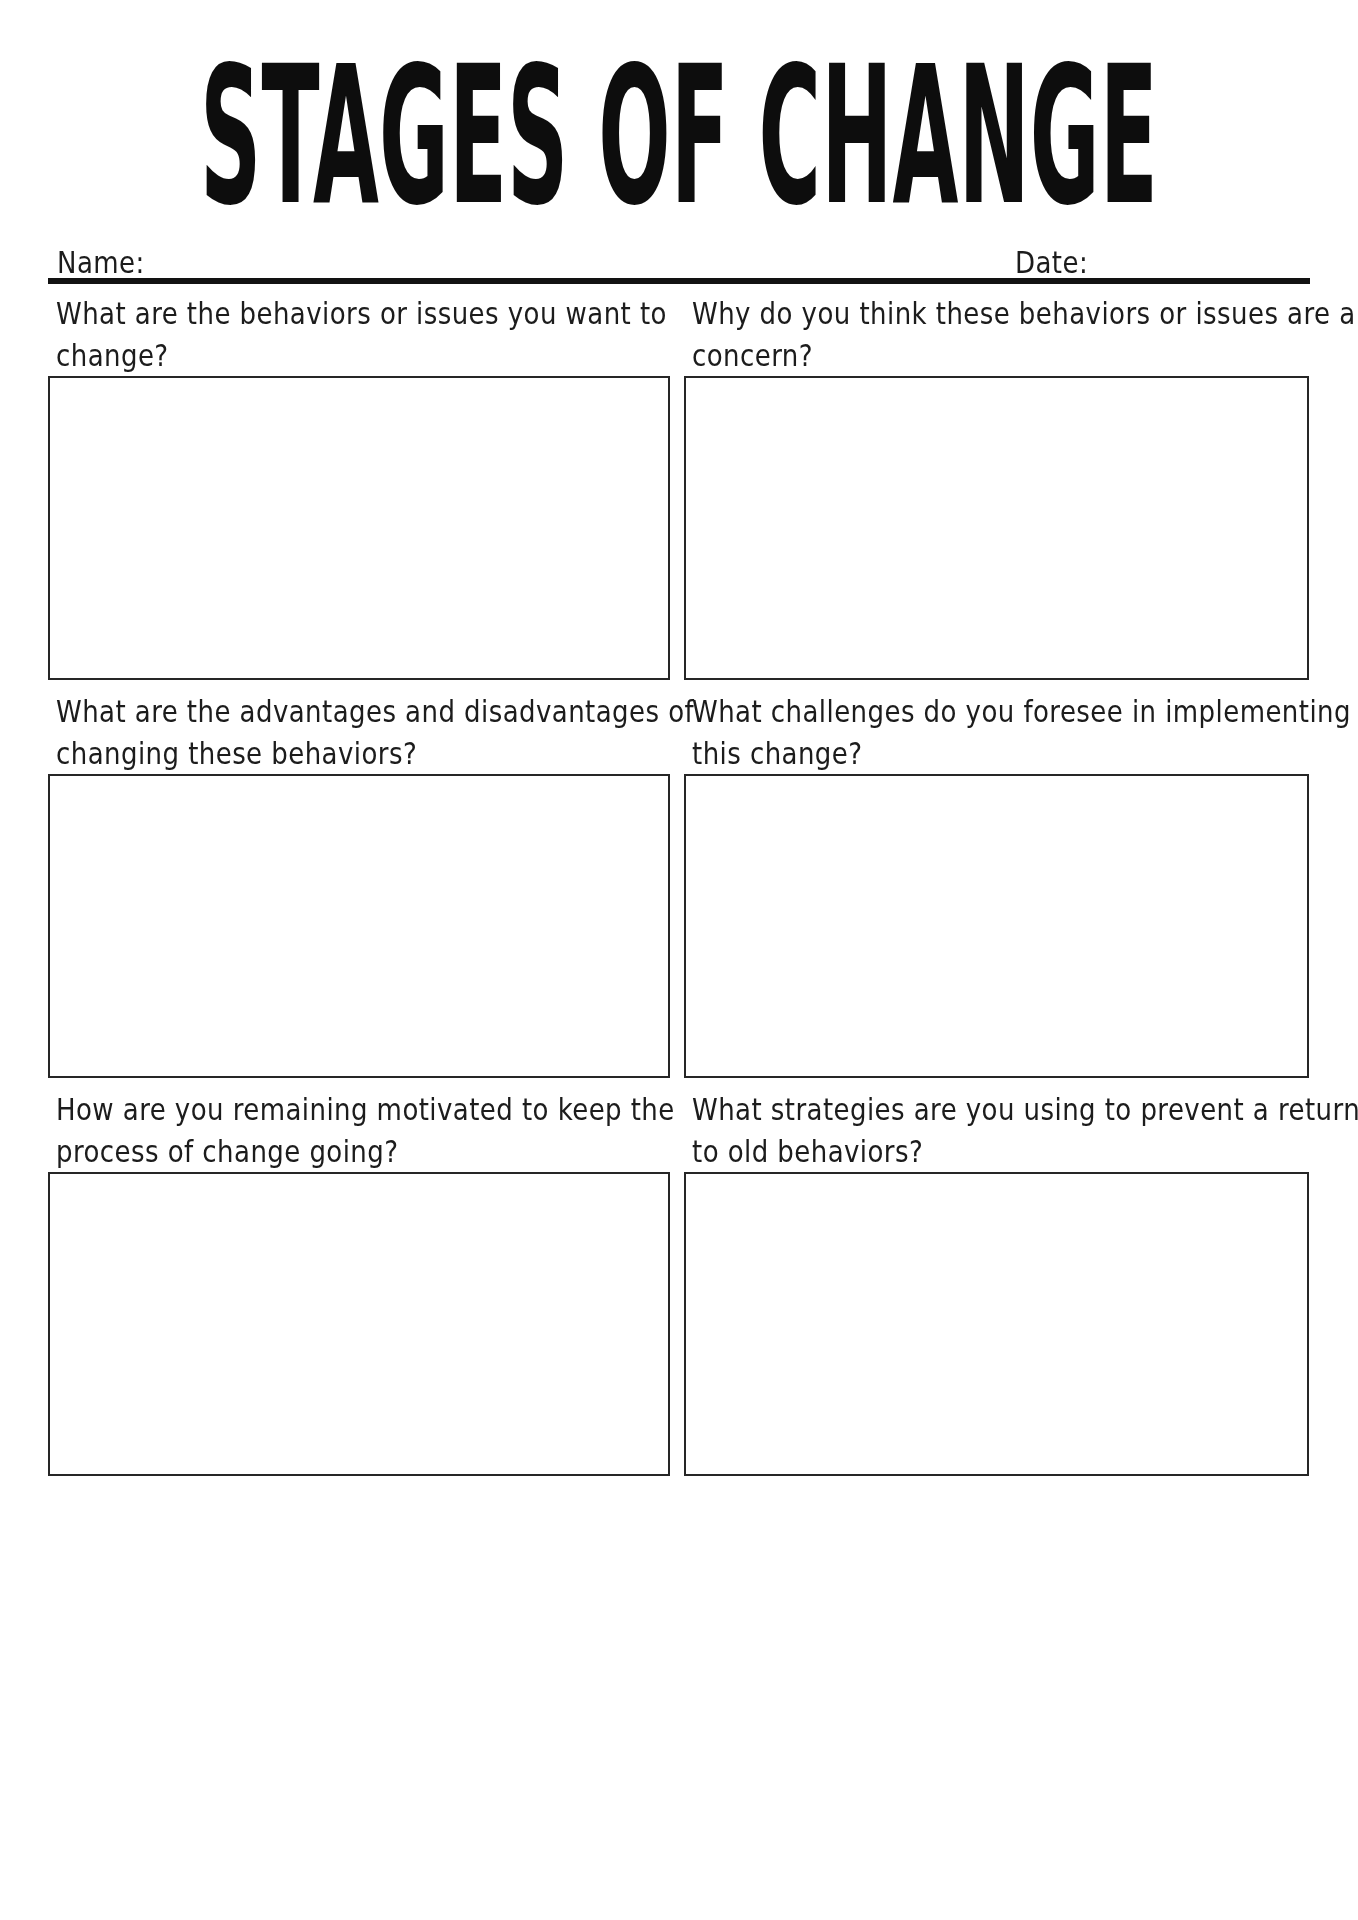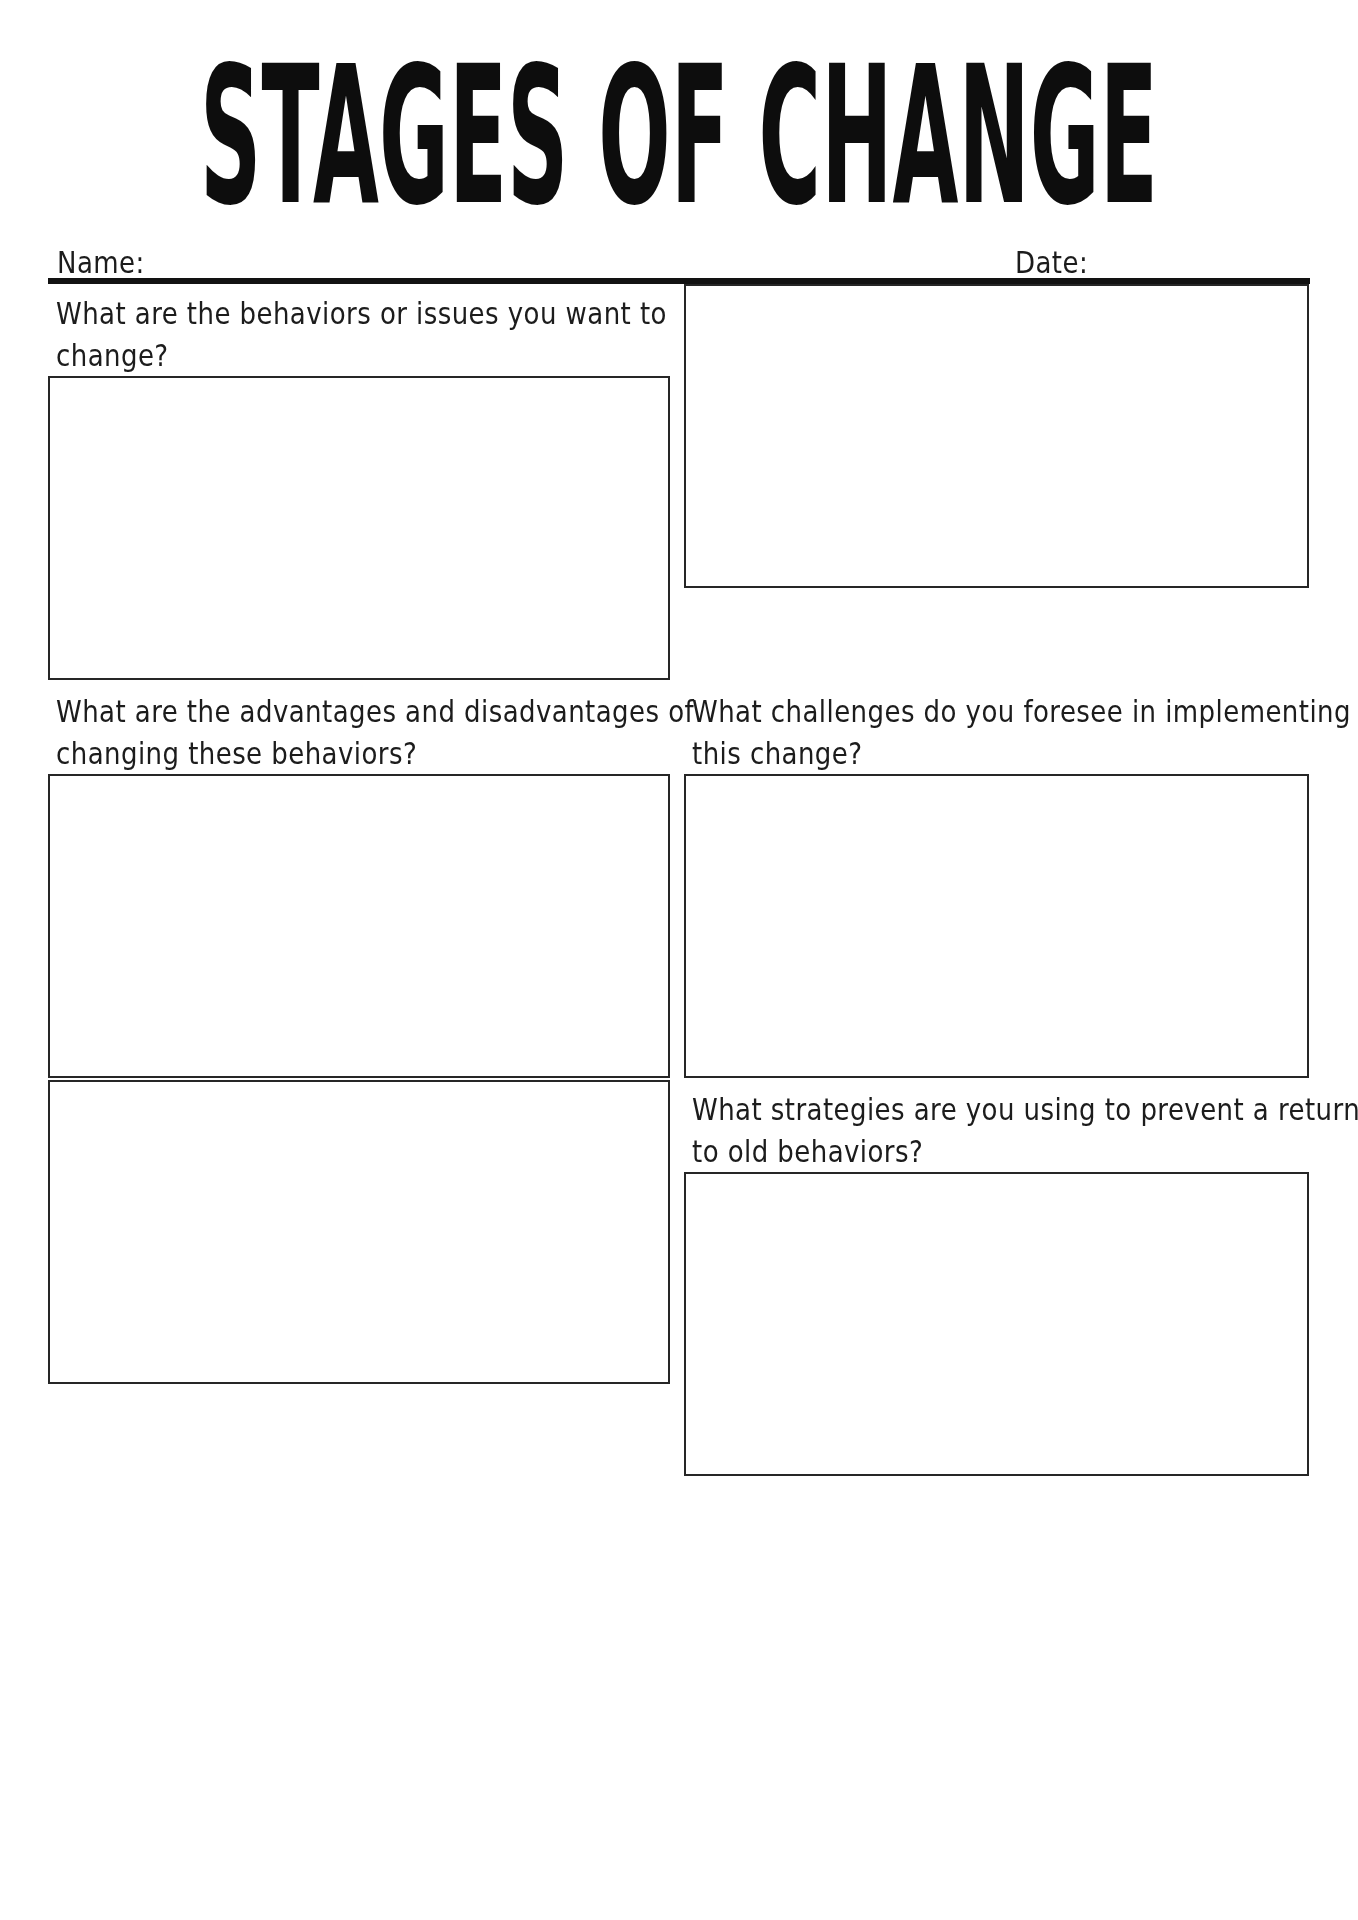--- a/index.html
+++ b/index.html
@@ -104,20 +104,24 @@
 
     <div class="cell">
       <div class="q">
         <div class="qline">What are the behaviors or issues you want to</div>
         <div class="qline">change?</div>
       </div>
       <div class="box"></div>
     </div>
 
     <div class="cell">
+      <div class="q">
+        <div class="qline">Why do you think these behaviors or issues are a</div>
+        <div class="qline">concern?</div>
+      </div>
       <div class="box"></div>
     </div>
 
 
     <div class="cell">
       <div class="q">
         <div class="qline">What are the advantages and disadvantages of</div>
         <div class="qline">changing these behaviors?</div>
       </div>
       <div class="box"></div>
@@ -126,20 +130,24 @@
     <div class="cell">
       <div class="q">
         <div class="qline">What challenges do you foresee in implementing</div>
         <div class="qline">this change?</div>
       </div>
       <div class="box"></div>
     </div>
 
 
     <div class="cell">
+      <div class="q">
+        <div class="qline">How are you remaining motivated to keep the</div>
+        <div class="qline">process of change going?</div>
+      </div>
       <div class="box"></div>
     </div>
 
     <div class="cell">
       <div class="q">
         <div class="qline">What strategies are you using to prevent a return</div>
         <div class="qline">to old behaviors?</div>
       </div>
       <div class="box"></div>
     </div>

